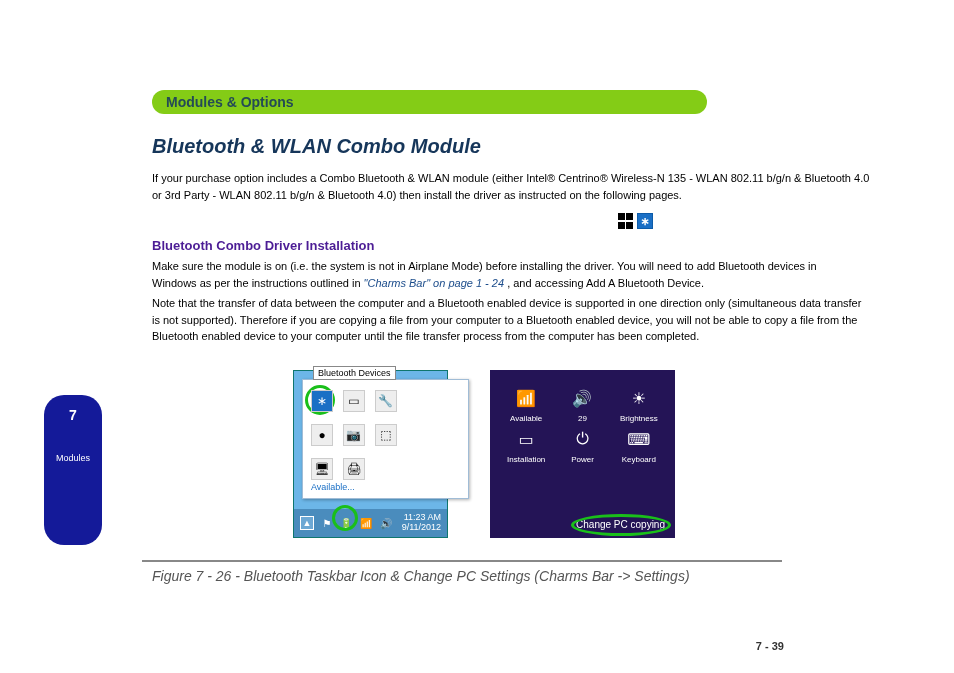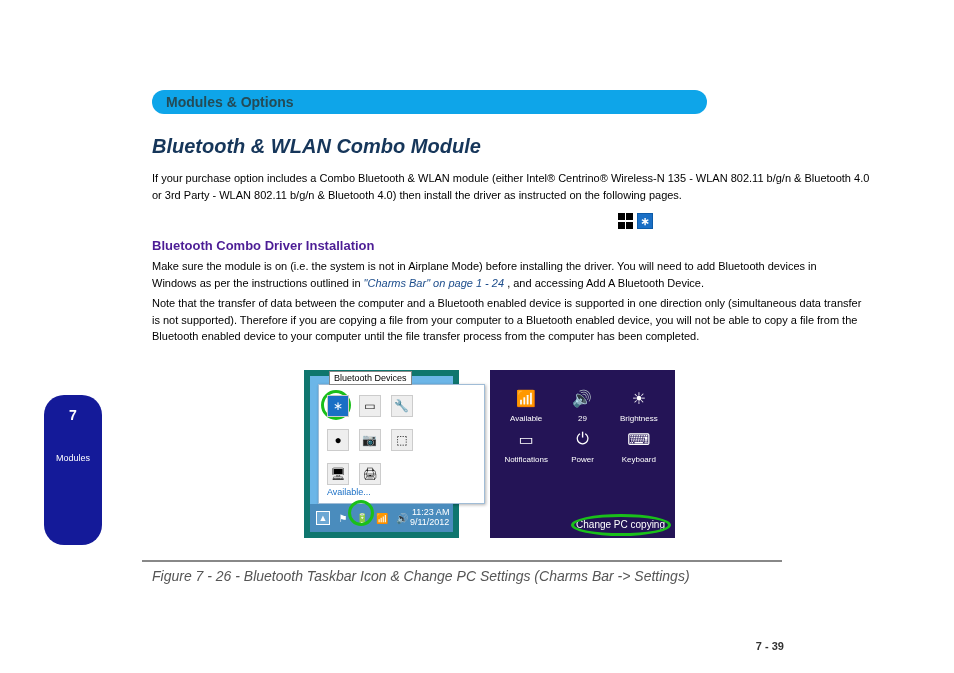--- a/index.html
+++ b/index.html
@@ -11,21 +11,21 @@
     position: relative;
     font-size: 12px;
     color: #000;
   }
   .header-bar {
     position: absolute;
     left: 152px;
     top: 90px;
     width: 555px;
     height: 24px;
-    background: #0ea5e9;
+    background: #84cc16;
     border-radius: 12px;
     display: flex;
     align-items: center;
     padding: 0 14px;
     font-size: 14px;
     font-weight: bold;
     color: #244b56;
   }
   .main-heading {
     position: absolute;
@@ -76,22 +76,22 @@
     display:flex;
     flex-direction:column;
     align-items:center;
     justify-content:flex-start;
     padding-top:12px;
     gap:30px;
   }
   .side-tab span { writing-mode: initial; }
   
   .shot1 {
-    position:absolute; left:304px; top:370px; width:155px; height:168px;
-    background:#6cb6e8; border:6px solid #0f766e;
+    position:absolute; left:293px; top:370px; width:155px; height:168px;
+    background:#6cb6e8; border:1px solid #0f766e;
   }
   .tray-popup {
     position:absolute; left:8px; top:8px; width:167px; height:120px;
     background:#fff; border:1px solid #a0bcd6;
     box-shadow: 1px 1px 3px rgba(0,0,0,0.3);
     padding:4px;
   }
   .tooltip-label {
     position:absolute; left:10px; top:-14px;
     background:#fff; border:1px solid #888;
@@ -221,21 +221,21 @@
     <div class="set-item">
       <div class="set-ic">🔊</div>
       <span>29</span>
     </div>
     <div class="set-item">
       <div class="set-ic">☀</div>
       <span>Brightness</span>
     </div>
     <div class="set-item">
       <div class="set-ic">▭</div>
-      <span>Notifications</span>
+      <span>Installation</span>
     </div>
     <div class="set-item">
       <div class="set-ic">⏻</div>
       <span>Power</span>
     </div>
     <div class="set-item">
       <div class="set-ic">⌨</div>
       <span>Keyboard</span>
     </div>
   </div>

